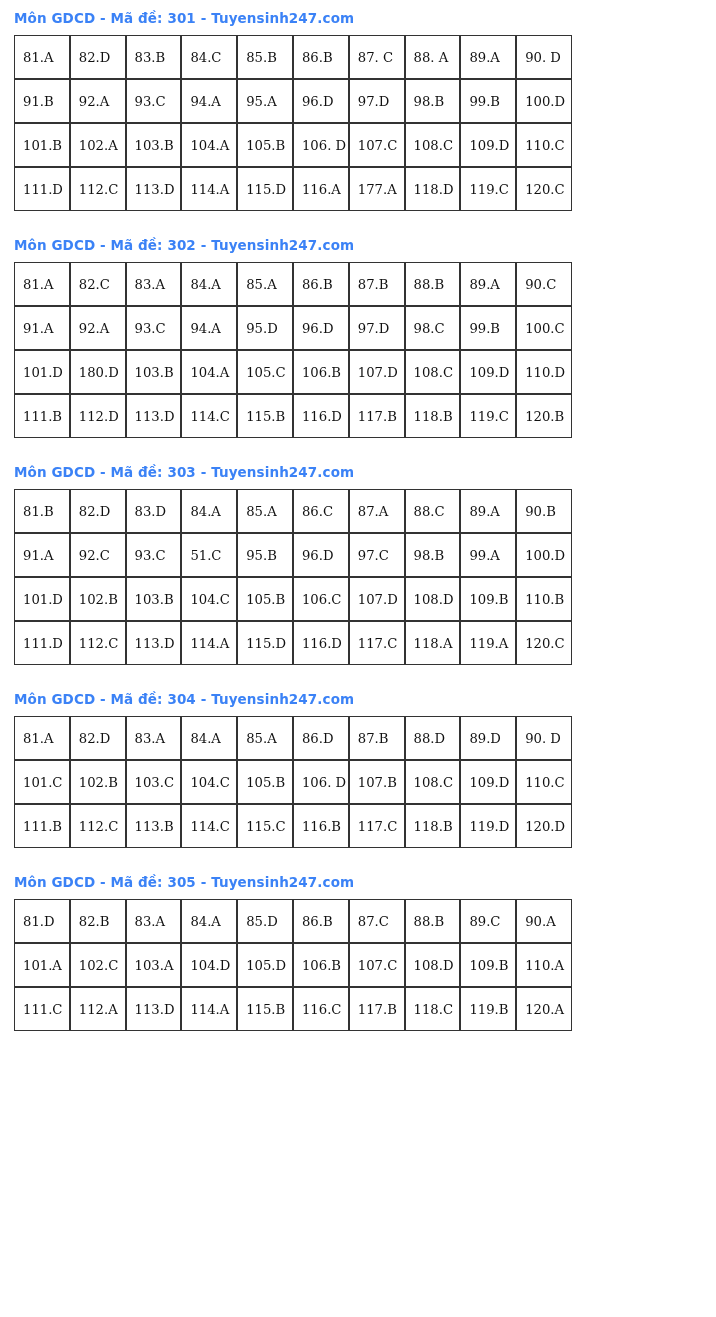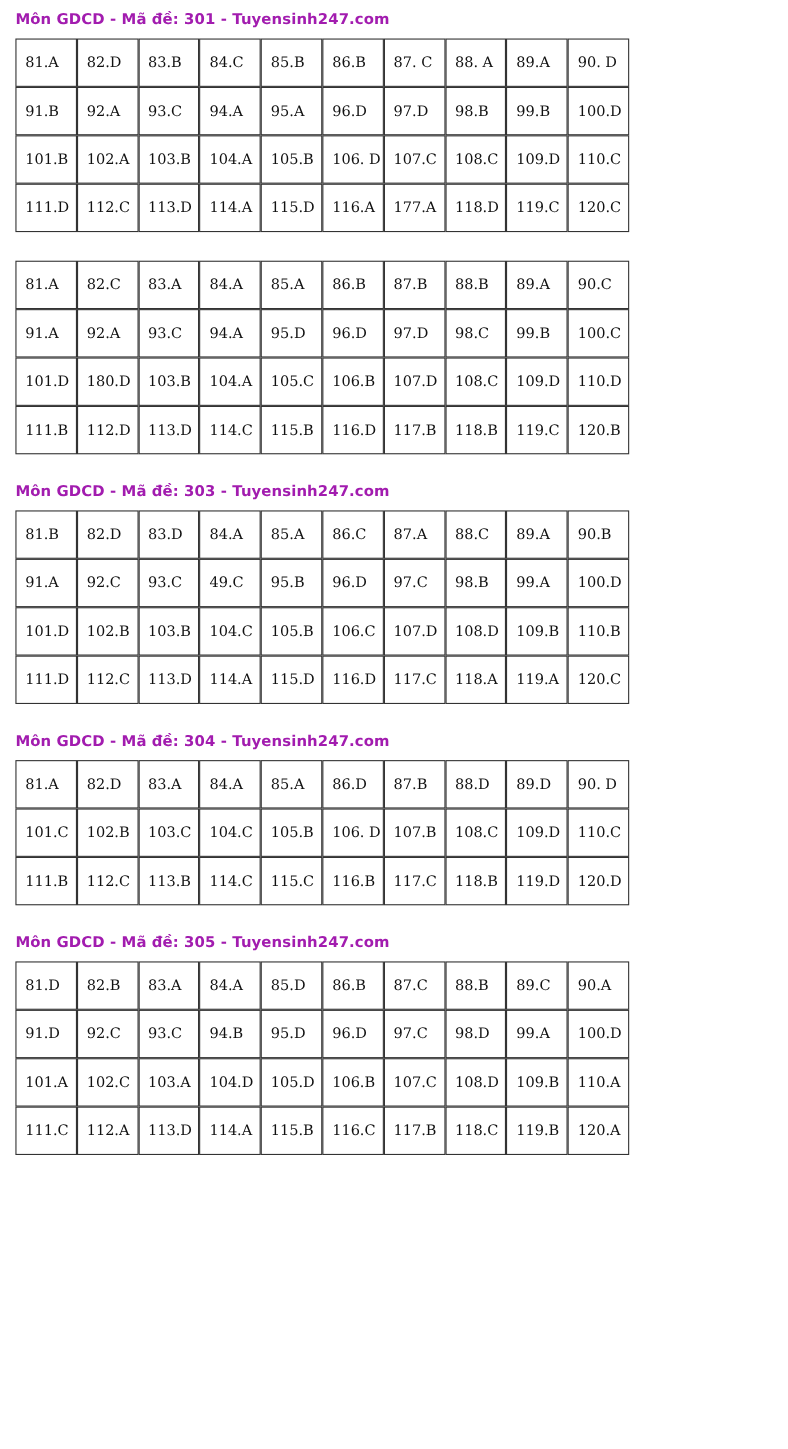--- a/index.html
+++ b/index.html
@@ -16,21 +16,21 @@
     width: 716px;
     box-sizing: border-box;
     padding: 10px 8px 14px 8px;
   }
   .block {
     margin-bottom: 26px;
   }
   .block-title {
     font-size: 13.5px;
     font-weight: bold;
-    color: #a21caf;
+    color: #3b82f6;
     margin: 0 0 9px 6px;
     letter-spacing: 0.1px;
   }
   table.answers {
     border-collapse: separate;
     border-spacing: 0;
     width: 558px;
     margin-left: 6px;
     table-layout: fixed;
     background: #ffffff;
@@ -108,20 +108,21 @@
               <td>116.A</td>
               <td>177.A</td>
               <td>118.D</td>
               <td>119.C</td>
               <td>120.C</td>
             </tr>
           </tbody>
         </table>
       </div>
       <div class="block">
+        <div class="block-title">Môn GDCD - Mã đề: 302 - Tuyensinh247.com</div>
         <table class="answers">
           <tbody>
             <tr>
               <td>81.A</td>
               <td>82.C</td>
               <td>83.A</td>
               <td>84.A</td>
               <td>85.A</td>
               <td>86.B</td>
               <td>87.B</td>
@@ -181,21 +182,21 @@
               <td>86.C</td>
               <td>87.A</td>
               <td>88.C</td>
               <td>89.A</td>
               <td>90.B</td>
             </tr>
             <tr>
               <td>91.A</td>
               <td>92.C</td>
               <td>93.C</td>
-              <td>49.C</td>
+              <td>51.C</td>
               <td>95.B</td>
               <td>96.D</td>
               <td>97.C</td>
               <td>98.B</td>
               <td>99.A</td>
               <td>100.D</td>
             </tr>
             <tr>
               <td>101.D</td>
               <td>102.B</td>
@@ -276,32 +277,20 @@
               <td>83.A</td>
               <td>84.A</td>
               <td>85.D</td>
               <td>86.B</td>
               <td>87.C</td>
               <td>88.B</td>
               <td>89.C</td>
               <td>90.A</td>
             </tr>
             <tr>
-              <td>91.D</td>
-              <td>92.C</td>
-              <td>93.C</td>
-              <td>94.B</td>
-              <td>95.D</td>
-              <td>96.D</td>
-              <td>97.C</td>
-              <td>98.D</td>
-              <td>99.A</td>
-              <td>100.D</td>
-            </tr>
-            <tr>
               <td>101.A</td>
               <td>102.C</td>
               <td>103.A</td>
               <td>104.D</td>
               <td>105.D</td>
               <td>106.B</td>
               <td>107.C</td>
               <td>108.D</td>
               <td>109.B</td>
               <td>110.A</td>

